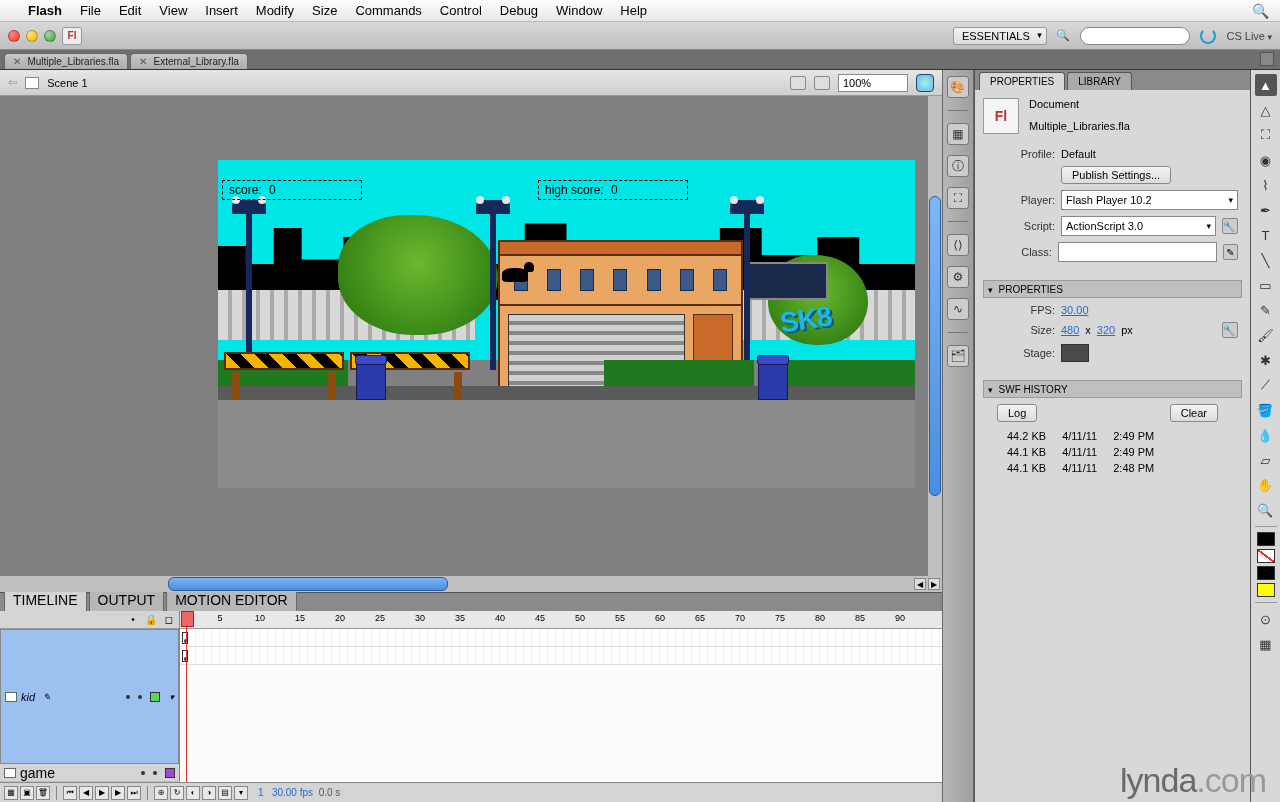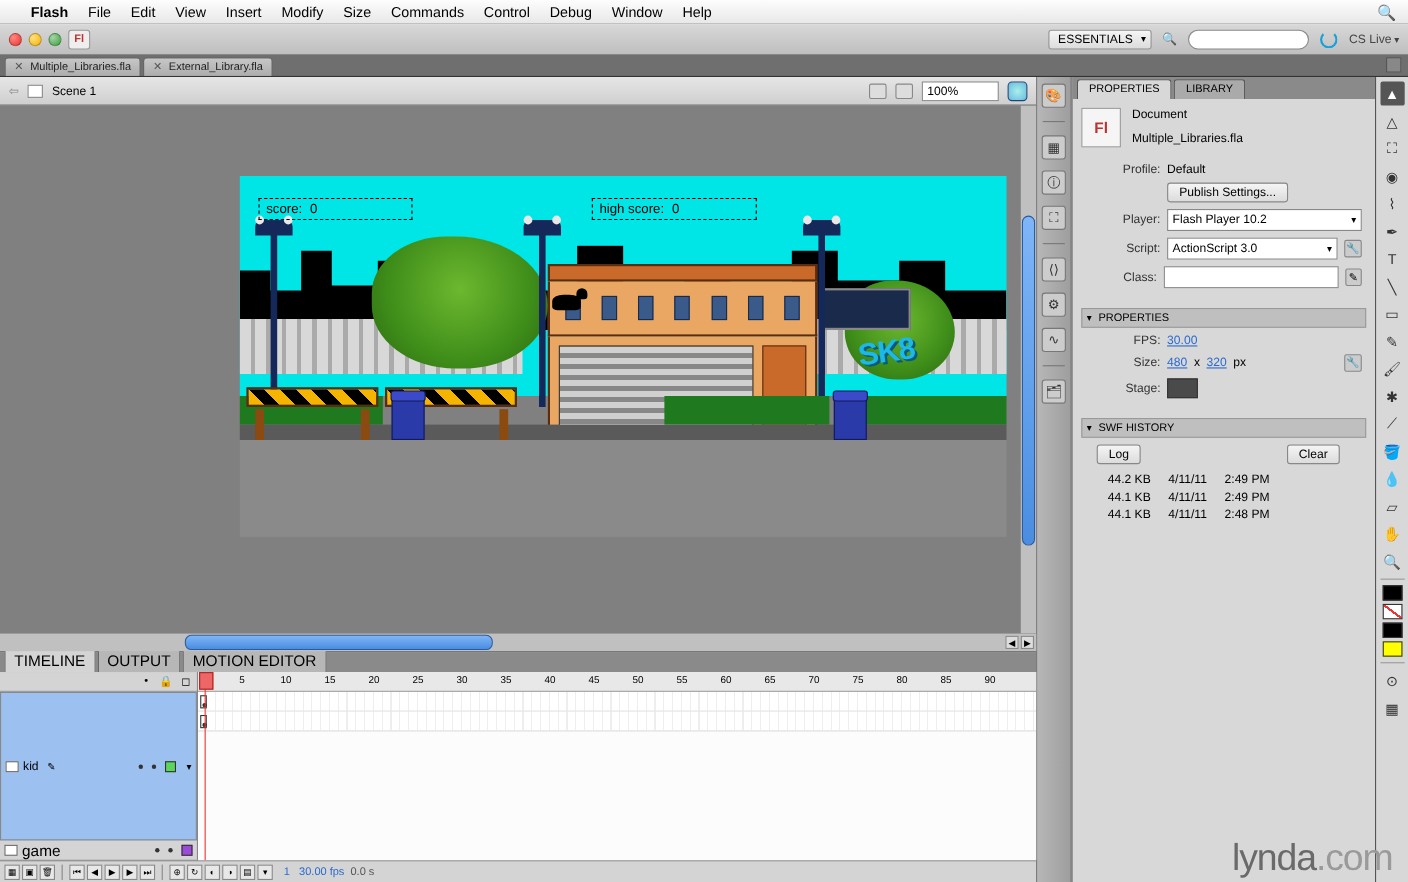--- a/index.html
+++ b/index.html
@@ -82,41 +82,41 @@
 .barrier .leg.l{left:8px;} .barrier .leg.r{right:8px;}
 .bar1{left:6px;} .bar2{left:132px;}
 .trashcan{position:absolute;top:200px;width:30px;height:40px;background:#2a3aa8;border:1px solid #121a5a;}
 .trashcan:before{content:"";position:absolute;top:-6px;left:-2px;right:-2px;height:8px;background:#3a4ac8;border:1px solid #121a5a;border-radius:3px;}
 .tc1{left:138px;} .tc2{left:540px;}
 .graffiti{position:absolute;left:562px;top:144px;font-family:Impact,sans-serif;font-size:28px;color:#1bb8e8;transform:rotate(-8deg);text-shadow:2px 2px 0 #0a5a7a;font-weight:bold;letter-spacing:-1px;}
 .cat{position:absolute;left:284px;top:108px;width:26px;height:14px;background:#000;border-radius:40% 40% 20% 20%;}
 .cat:before{content:"";position:absolute;right:-6px;top:-6px;width:10px;height:10px;background:#000;border-radius:50% 50% 30% 30%;}
 
 .score-field{position:absolute;border:1px dashed #000;padding:2px 6px;font-size:12px;font-family:monospace;background:rgba(255,255,255,0);top:20px;}
-.sf1{left:17px;width:140px;} .sf2{left:320px;width:150px;}
+.sf1{left:4px;width:140px;} .sf2{left:320px;width:150px;}
 
 .stage-vscroll{position:absolute;right:0;top:0;bottom:0;width:14px;background:#c0c0c0;}
 .stage-vscroll .thumb{position:absolute;left:1px;right:1px;top:100px;height:300px;background:linear-gradient(#7eb6f7,#4a8de0);border:1px solid #2a5aa0;border-radius:6px;}
 .stage-hscroll{height:16px;background:#c0c0c0;display:flex;align-items:center;position:relative;}
 .stage-hscroll .thumb{position:absolute;left:168px;width:280px;top:1px;bottom:1px;background:linear-gradient(#7eb6f7,#4a8de0);border:1px solid #2a5aa0;border-radius:6px;}
 .stage-hscroll .arrows{position:absolute;right:2px;display:flex;gap:2px;}
 .tiny-btn{width:12px;height:12px;background:#ddd;border:1px solid #888;font-size:8px;display:flex;align-items:center;justify-content:center;}
 
 
 .timeline{background:#b7b7b7;border-top:1px solid #555;display:flex;flex-direction:column;height:210px;}
 .tl-tabs{height:18px;background:#8a8a8a;display:flex;align-items:flex-end;gap:2px;padding-left:4px;font-size:14px;}
 .tl-tab{background:#b7b7b7;padding:3px 8px;border:1px solid #666;border-bottom:none;border-radius:3px 3px 0 0;}
 .tl-tab.active{background:#d4d4d4;}
 .tl-tabs .spacer{flex:1;}
 .tl-body{flex:1;display:flex;min-height:0;}
 .layers{width:180px;background:#d4d4d4;border-right:1px solid #888;display:flex;flex-direction:column;}
 .layers-head{height:18px;display:flex;align-items:center;justify-content:flex-end;gap:6px;padding-right:4px;border-bottom:1px solid #999;}
 .lh-icon{width:12px;height:12px;font-size:10px;text-align:center;}
 .layer-row{height:18px;display:flex;align-items:center;padding:0 4px;gap:4px;font-size:14px;border-bottom:1px solid #c0c0c0;}
-.layer-row.sel{background:#9cc0f0;}
+.layer-row.sel{background:#9cc0f0;font-style:italic;}
 .layer-icon{width:12px;height:10px;background:#fff;border:1px solid #666;}
 .layer-dots{margin-left:auto;display:flex;gap:8px;align-items:center;}
 .dot{width:4px;height:4px;background:#333;border-radius:50%;}
 .sq{width:10px;height:10px;border:1px solid #333;}
 .frames{flex:1;position:relative;overflow:hidden;background:#fcfcfc;}
 .ruler{height:18px;background:#e8e8e8;border-bottom:1px solid #999;position:relative;font-size:9px;}
 .ruler span{position:absolute;top:2px;transform:translateX(-50%);}
 .playhead{position:absolute;left:6px;top:0;bottom:0;width:1px;background:#e33;}
 .playhead:before{content:"";position:absolute;top:0;left:-5px;width:11px;height:14px;background:#e66;border:1px solid #a22;}
 .frame-row{height:18px;border-bottom:1px solid #ddd;background:repeating-linear-gradient(90deg,#fff 0,#fff 7px,#eee 7px,#eee 8px);position:relative;}

